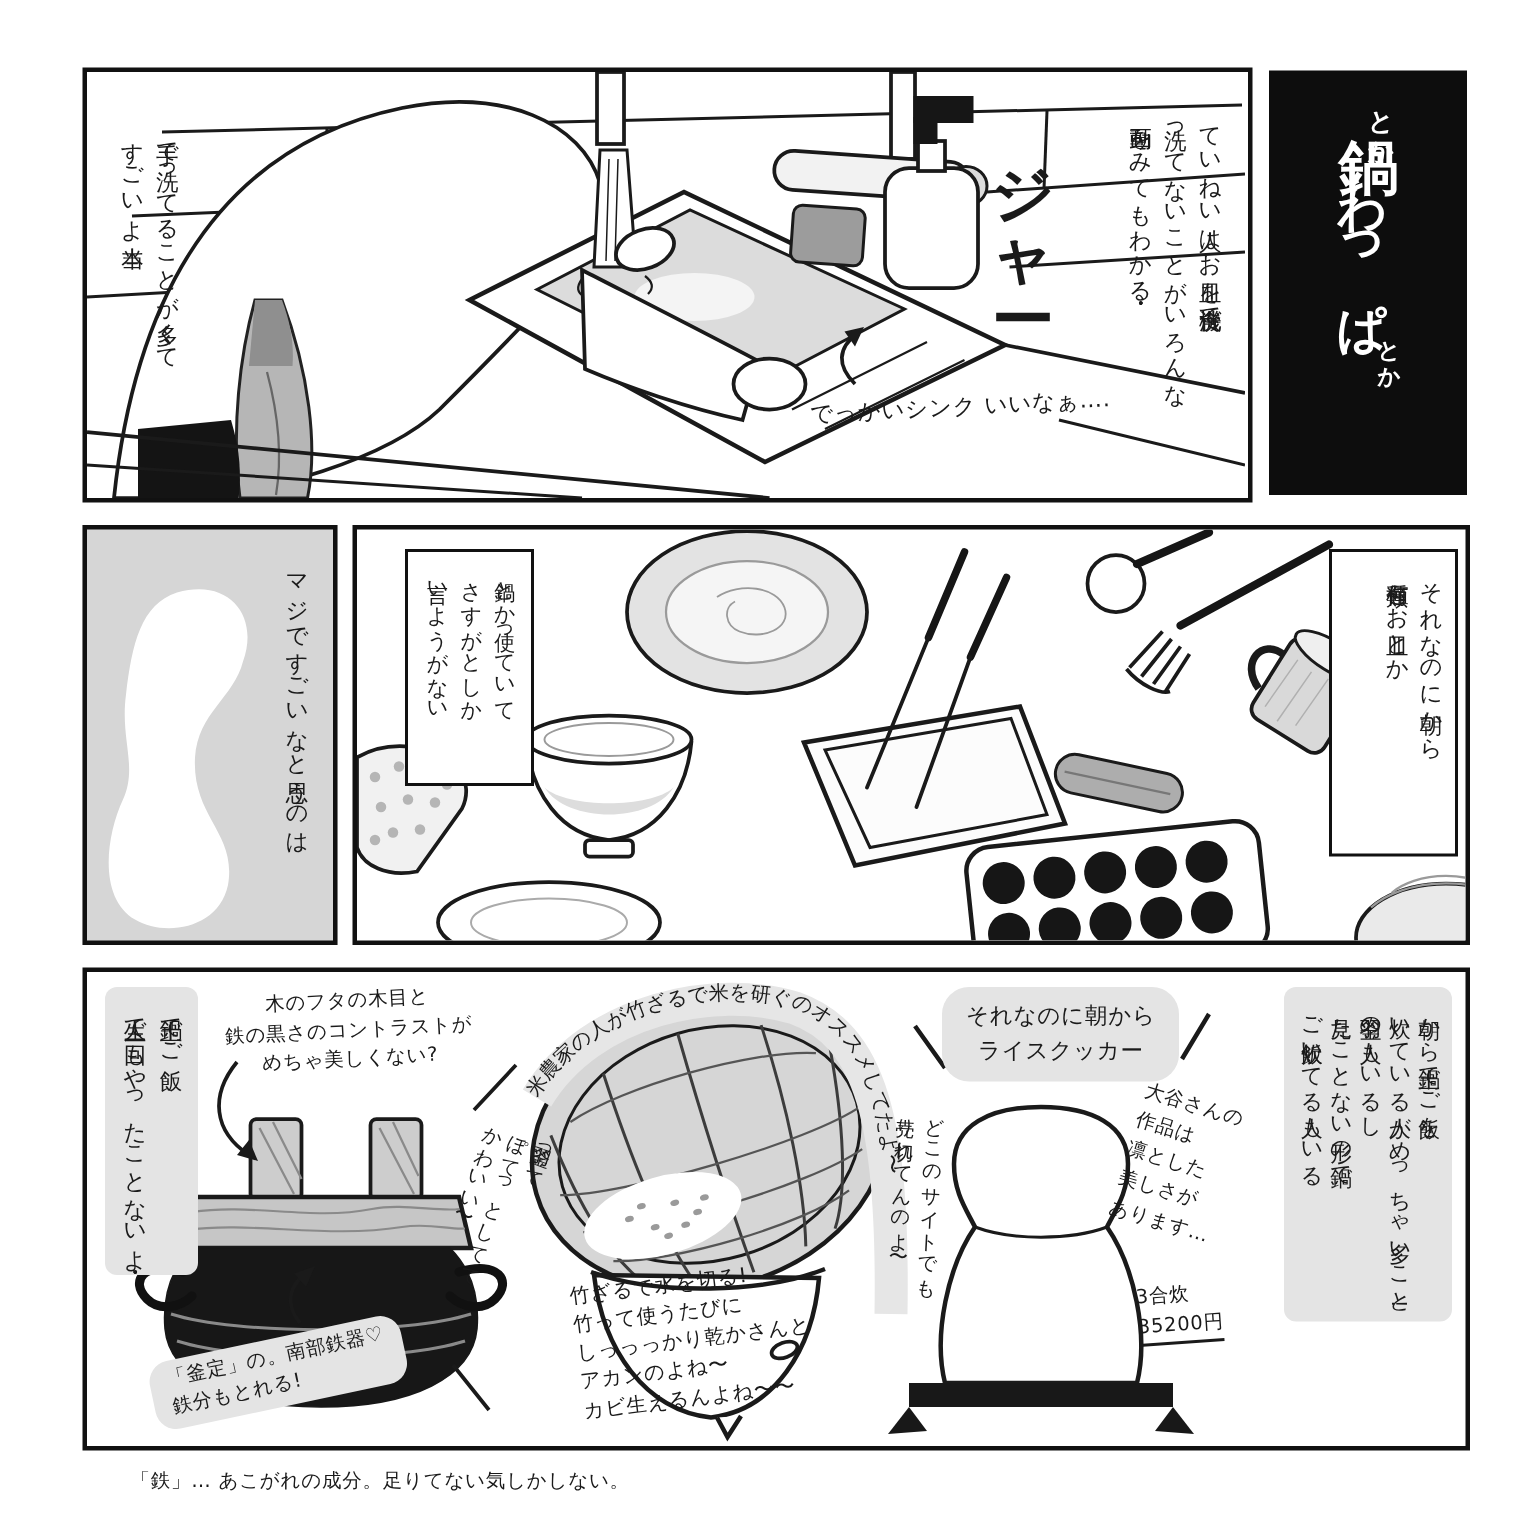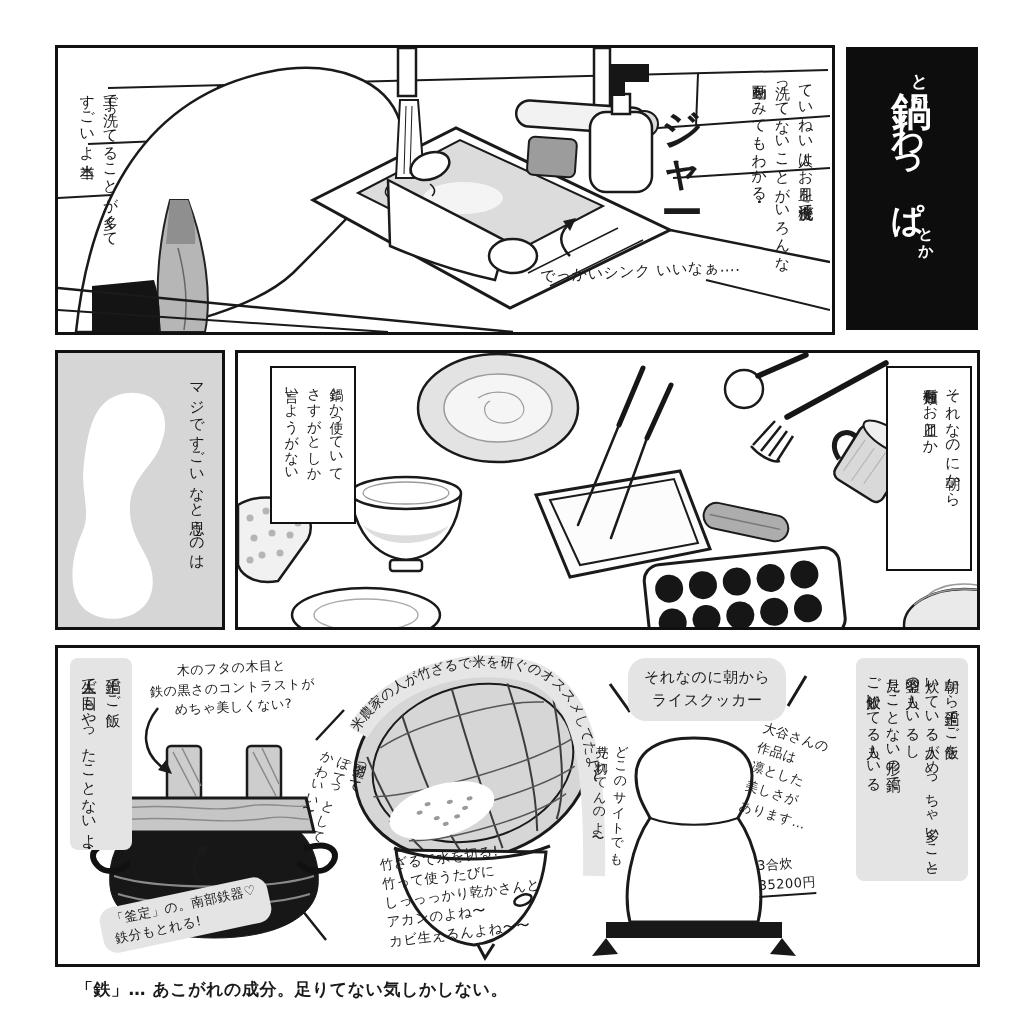--- a/index.html
+++ b/index.html
@@ -281,15 +281,15 @@
 作品は
 凛とした
 美しさが
 あります…</div>
     <div class="abs hw" style="left:700px;top:206px;font-size:13px;line-height:1.5;transform:rotate(-4deg);">
       <div>3合炊</div>
       <div style="border-bottom:2px solid #1a1a1a;padding-bottom:1px;">35200円</div>
     </div>
   </div>
 
-  <div class="abs hw" style="left:76px;top:978px;font-size:17px;font-weight:bold;">「鉄」… あこがれの成分。足りてない気しかしない。</div>
+  <div class="abs hw" style="left:87px;top:978px;font-size:13px;">「鉄」… あこがれの成分。足りてない気しかしない。</div>
 
 </div>
 
 </body></html>

